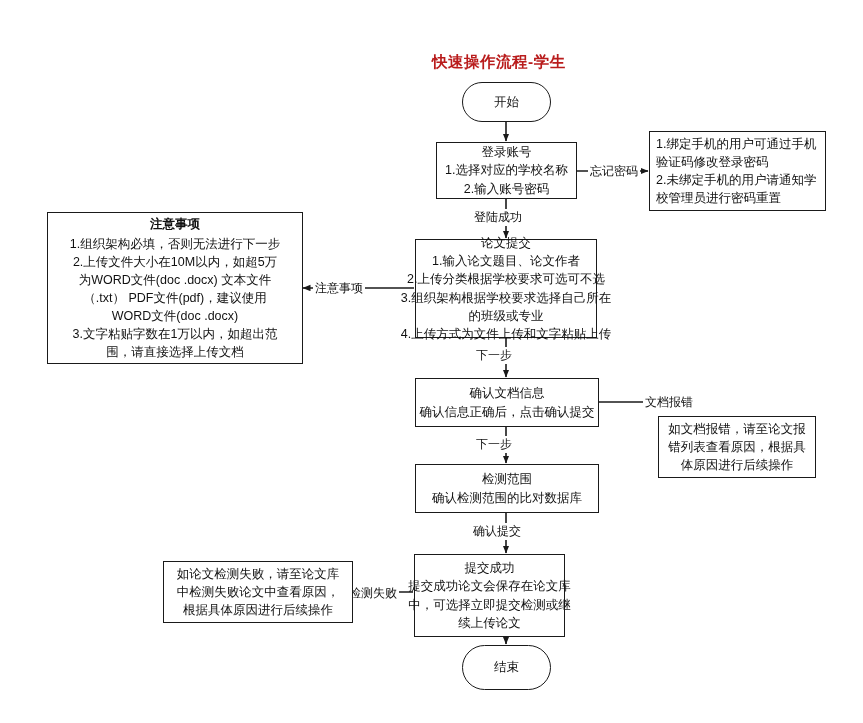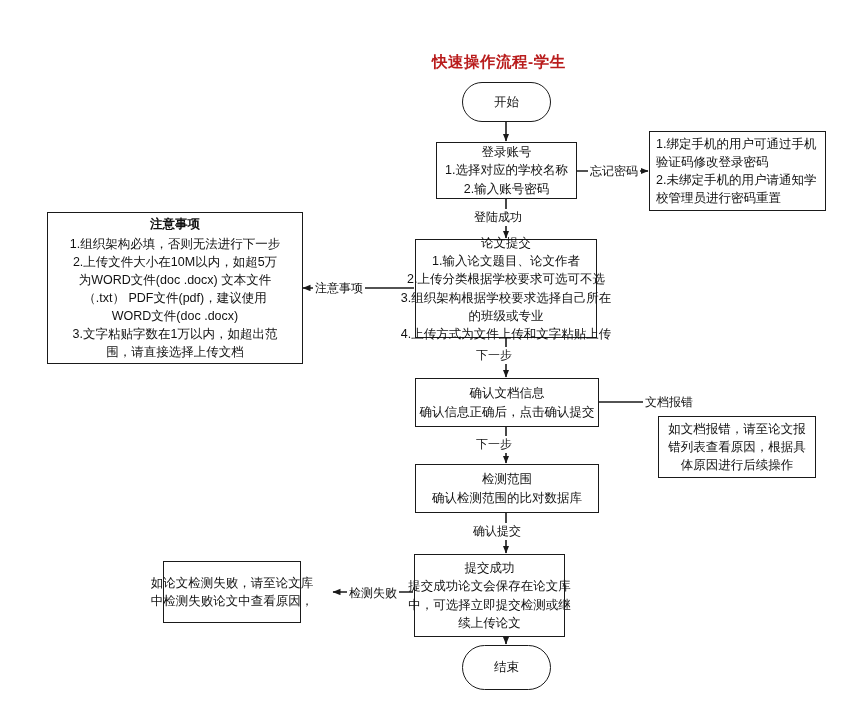--- a/index.html
+++ b/index.html
@@ -182,22 +182,23 @@
 
   <div class="node" style="left:414px; top:554px; width:151px; height:83px;">
     <span class="line">提交成功</span>
     <span class="line">提交成功论文会保存在论文库</span>
     <span class="line">中，可选择立即提交检测或继</span>
     <span class="line">续上传论文</span>
   </div>
 
   <div class="edge-label" style="left:347px; top:585px;">检测失败</div>
 
-  <div class="node center-note" style="left:163px; top:561px; width:138px; height:62px;">
+  <div class="node center-note" style="left:163px; top:561px; width:190px; height:62px;">
     <span class="line">如论文检测失败，请至论文库</span>
     <span class="line">中检测失败论文中查看原因，</span>
+    <span class="line">根据具体原因进行后续操作</span>
   </div>
 
   <div class="node terminator" style="left:462px; top:645px; width:89px; height:45px;">
     <span class="line">结束</span>
   </div>
 
 </div>
 
 </body></html>

